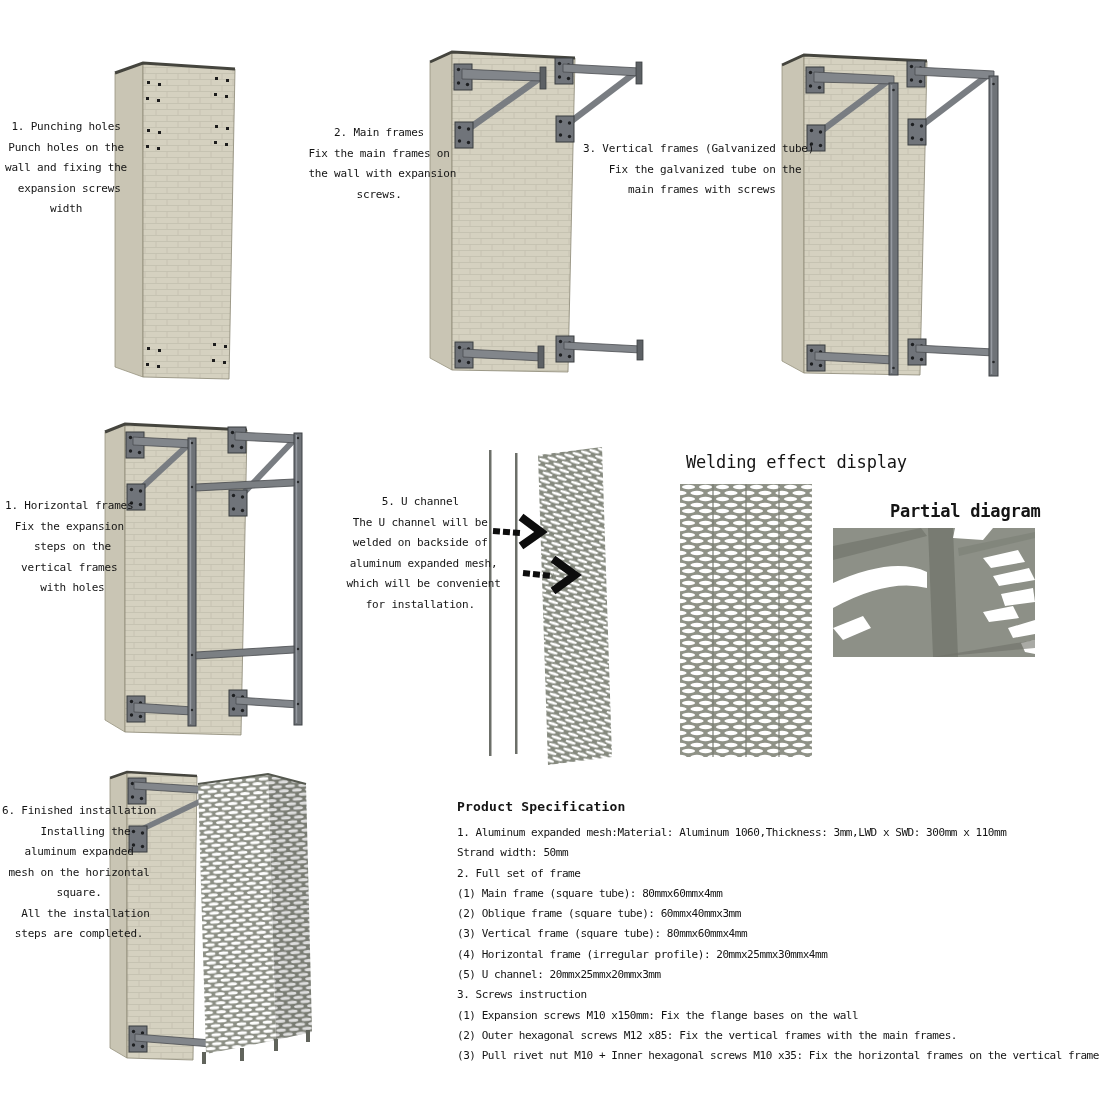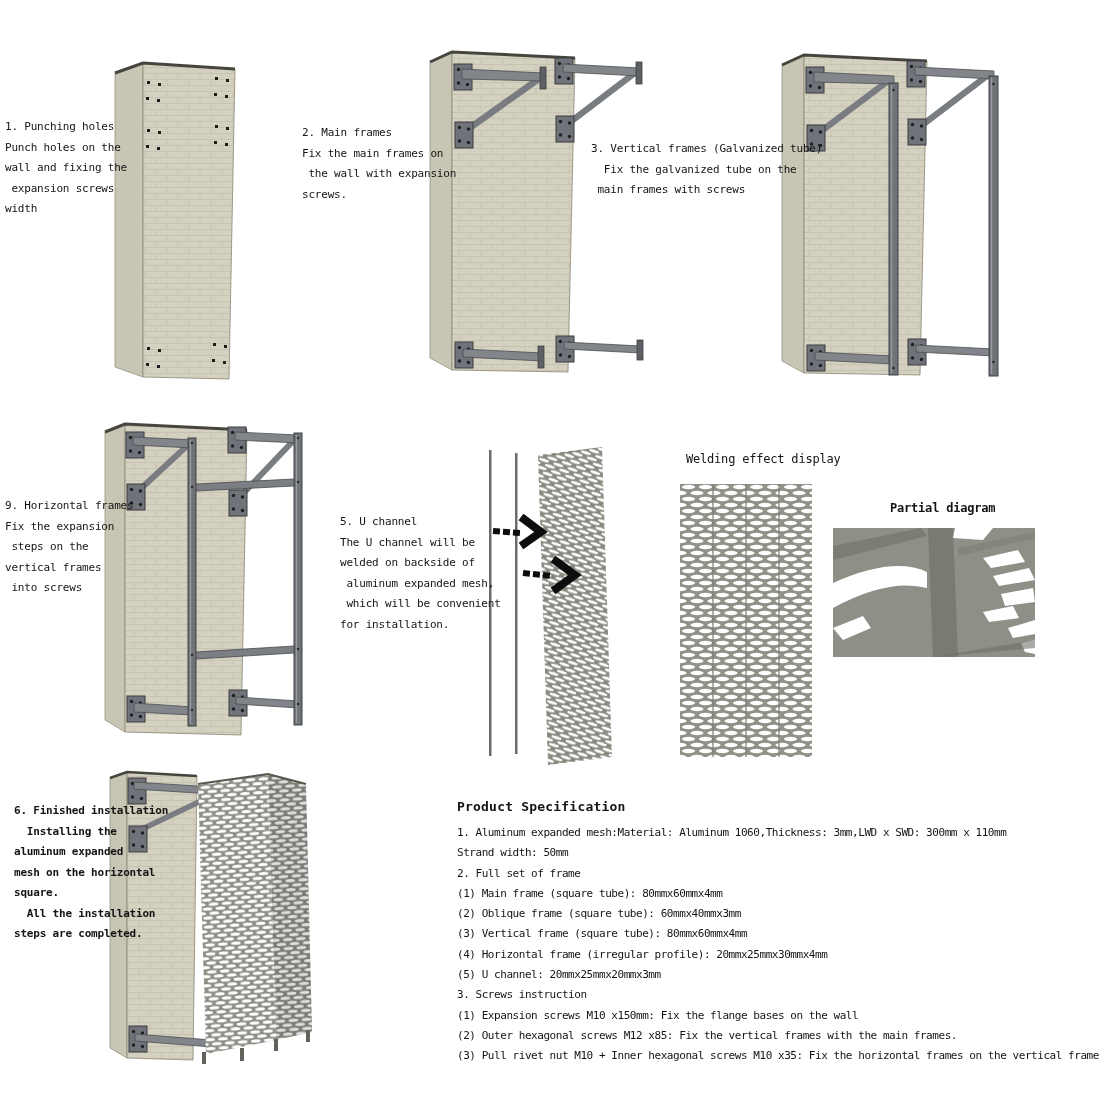--- a/index.html
+++ b/index.html
@@ -2,25 +2,25 @@
 <html><head>
 <meta charset="utf-8">
 <style>
   html,body{margin:0;padding:0;}
   body{
     width:1100px;height:1100px;position:relative;background:#ffffff;
     font-family:"DejaVu Sans Mono","Liberation Mono",monospace;
     color:#141414;overflow:hidden;
   }
   .abs{position:absolute;}
-  .txt{position:absolute;z-index:3;}
+  .txt{position:absolute;z-index:3;text-align:center;}
   .line{white-space:pre;font-size:11px;line-height:20.5px;letter-spacing:-0.2px;color:#141414;}
   .fig{position:absolute;z-index:1;}
   .fig svg{display:block;}
-  .caption{font-size:12px;letter-spacing:-0.2px;white-space:pre;}
+  .caption{font-size:17px;letter-spacing:-0.2px;white-space:pre;}
   .spec{position:absolute;left:457px;top:799px;z-index:3;}
   .spec-title{font-size:13px;font-weight:bold;letter-spacing:0.2px;white-space:pre;margin-bottom:9px;}
   .spec .line{font-size:11px;line-height:20.3px;letter-spacing:-0.45px;}
 </style>
 </head>
 <body>
 
 <svg width="0" height="0" class="abs" aria-hidden="true">
   <defs>
     <pattern id="brick" width="22" height="12" patternUnits="userSpaceOnUse">
@@ -109,21 +109,21 @@
 
     <use href="#flange" x="35" y="302"></use>
     <polygon points="43,309 122,313 122,321 43,317" fill="#82868b" stroke="#4a4d51" stroke-width="0.8"></polygon>
     <rect x="118" y="306" width="6" height="22" fill="#5d6165" stroke="#3c3f42" stroke-width="0.8"></rect>
     <use href="#flange" x="136" y="296"></use>
     <polygon points="144,302 221,306 221,313 144,309" fill="#82868b" stroke="#4a4d51" stroke-width="0.8"></polygon>
     <rect x="217" y="300" width="6" height="20" fill="#5d6165" stroke="#3c3f42" stroke-width="0.8"></rect>
   </svg>
 </div>
 
-<div class="txt" style="left:583px;top:139px;margin-left:8px;">
+<div class="txt" style="left:583px;top:139px;">
   <div class="line">3. Vertical frames (Galvanized tube)</div>
   <div class="line">  Fix the galvanized tube on the</div>
   <div class="line"> main frames with screws</div>
 </div>
 <div class="fig" style="left:770px;top:40px;">
   <svg width="255" height="355" viewBox="0 0 255 355">
     <polygon points="12,25 34,15 34,333 12,321" fill="#c9c5b4" stroke="#97937f" stroke-width="0.8"></polygon>
     <polygon points="34,15 157,21 150,335 34,333" fill="url(#brick)" stroke="#8a8673" stroke-width="0.8"></polygon>
     <polyline points="12,25 34,15 157,21" fill="none" stroke="#45453e" stroke-width="3"></polyline>
     <line x1="46" y1="95" x2="118" y2="41" stroke="#797d82" stroke-width="6.5"></line>
@@ -144,25 +144,25 @@
     <rect x="219" y="36" width="9" height="300" fill="#6f7378" stroke="#3f4246" stroke-width="1"></rect>
     <line x1="221.5" y1="38" x2="221.5" y2="334" stroke="#9599a0" stroke-width="1.5"></line>
     <circle cx="123.5" cy="50" r="1.3" fill="#26282a"></circle>
       <circle cx="123.5" cy="328" r="1.3" fill="#26282a"></circle>
     <circle cx="223.5" cy="44" r="1.3" fill="#26282a"></circle>
       <circle cx="223.5" cy="322" r="1.3" fill="#26282a"></circle>
   </svg>
 </div>
 
 <div class="txt" style="left:5px;top:496px;">
-  <div class="line">9. Horizontal frames</div>
+  <div class="line">1. Horizontal frames</div>
   <div class="line">Fix the expansion</div>
   <div class="line"> steps on the</div>
   <div class="line">vertical frames</div>
-  <div class="line"> into screws</div>
+  <div class="line"> with holes</div>
 </div>
 <div class="fig" style="left:95px;top:420px;">
   <svg width="235" height="320" viewBox="0 0 235 320">
     <polygon points="10,12 30,4 30,312 10,300" fill="#c9c5b4" stroke="#97937f" stroke-width="0.8"></polygon>
     <polygon points="30,4 152,10 146,315 30,312" fill="url(#brick)" stroke="#8a8673" stroke-width="0.8"></polygon>
     <polyline points="10,12 30,4 152,10" fill="none" stroke="#45453e" stroke-width="3"></polyline>
     <line x1="40" y1="74" x2="94" y2="24" stroke="#797d82" stroke-width="6"></line>
     <use href="#flange" x="31" y="12"></use>
     <use href="#flange" x="32" y="64"></use>
     <polygon points="38,17 98,20 98,28 38,25" fill="#82868b" stroke="#4a4d51" stroke-width="0.8"></polygon>
@@ -186,21 +186,21 @@
       <circle cx="203" cy="62" r="1.2" fill="#26282a"></circle>
     <circle cx="97" cy="235" r="1.2" fill="#26282a"></circle>
       <circle cx="203" cy="229" r="1.2" fill="#26282a"></circle>
     <circle cx="97" cy="23" r="1.2" fill="#26282a"></circle>
       <circle cx="203" cy="18" r="1.2" fill="#26282a"></circle>
     <circle cx="97" cy="290" r="1.2" fill="#26282a"></circle>
       <circle cx="203" cy="284" r="1.2" fill="#26282a"></circle>
   </svg>
 </div>
 
-<div class="txt" style="left:340px;top:512px;">
+<div class="txt" style="left:340px;top:492px;">
   <div class="line">5. U channel</div>
   <div class="line">The U channel will be</div>
   <div class="line">welded on backside of</div>
   <div class="line"> aluminum expanded mesh,</div>
   <div class="line"> which will be convenient</div>
   <div class="line">for installation.</div>
 </div>
 <div class="fig" style="left:478px;top:445px;">
   <svg width="192" height="325" viewBox="0 0 192 325">
     <rect x="11" y="5" width="2.5" height="306" fill="#6c6f69"></rect>
@@ -237,21 +237,21 @@
     <polygon points="168,66 200,60 202,74 172,78" fill="#ffffff"></polygon>
     <polygon points="150,84 180,78 186,90 156,94" fill="#ffffff"></polygon>
     <polygon points="175,100 202,92 202,106 180,110" fill="#ffffff"></polygon>
     <polygon points="188,115 202,112 202,126 192,124" fill="#ffffff"></polygon>
     <polygon points="0,100 30,88 38,100 10,112" fill="#ffffff"></polygon>
     <polygon points="125,20 202,4 202,10 126,28" fill="#7e8178" opacity="0.7"></polygon>
     <polygon points="100,129 202,112 202,120 104,129" fill="#6f7269" opacity="0.6"></polygon>
   </svg>
 </div>
 
-<div class="txt" style="left:14px;top:801px;font-weight:bold;">
+<div class="txt" style="left:2px;top:801px;">
   <div class="line">6. Finished installation</div>
   <div class="line">  Installing the</div>
   <div class="line">aluminum expanded</div>
   <div class="line">mesh on the horizontal</div>
   <div class="line">square.</div>
   <div class="line">  All the installation</div>
   <div class="line">steps are completed.</div>
 </div>
 <div class="fig" style="left:100px;top:770px;">
   <svg width="250" height="300" viewBox="0 0 250 300">

